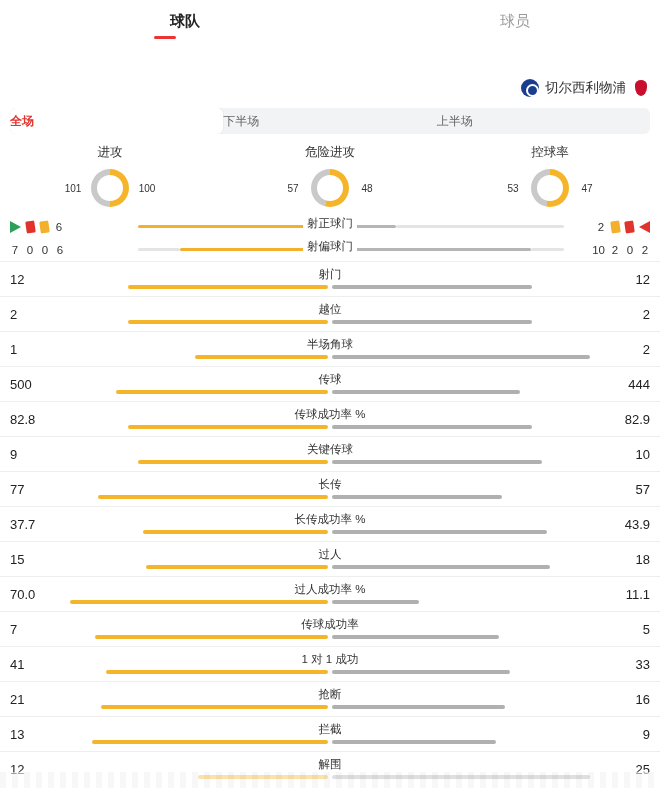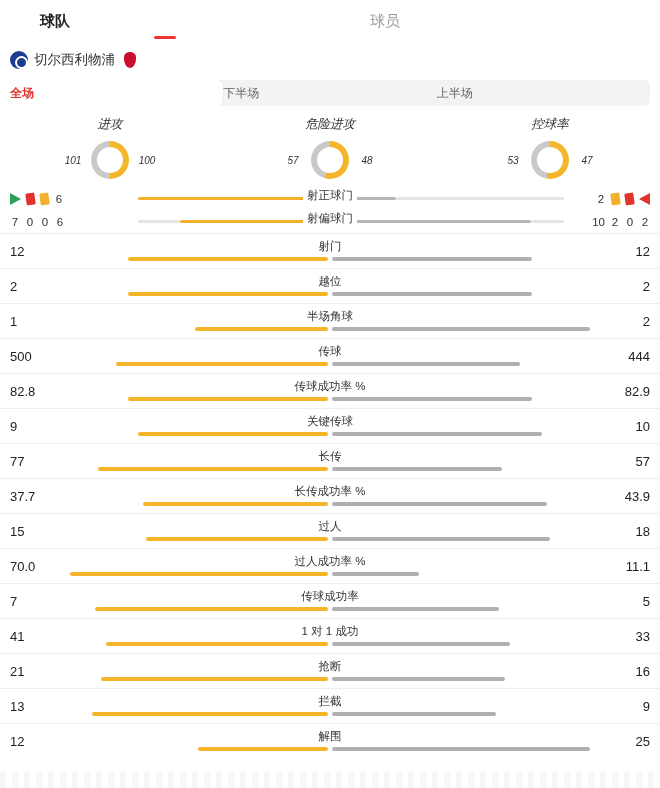--- a/index.html
+++ b/index.html
@@ -15,20 +15,21 @@
   
   .top-tabs {
     height: 44px;
     display: flex;
     align-items: center;
     justify-content: center;
     position: relative;
   }
   .top-tab {
     width: 50%;
+    text-align: center;
     font-size: 15px;
     color: #9a9a9a;
     position: relative;
     padding-bottom: 2px;
     padding-left: 40px;
   }
   .top-tab.active {
     color: #222;
     font-weight: bold;
   }
@@ -41,23 +42,24 @@
     width: 22px;
     height: 3px;
     border-radius: 2px;
     background: #e33;
   }
 
   
   .teams {
     display: flex;
     align-items: center;
-    justify-content: flex-start;
+    justify-content: flex-end;
     padding: 6px 10px 10px 10px;
     height: 36px;
+    margin-top: 28px;
   }
   .team {
     display: flex;
     align-items: center;
     gap: 6px;
     font-size: 13.5px;
     color: #333;
   }
   .crest {
     width: 18px;
@@ -110,21 +112,20 @@
     color: #e2322c;
     font-weight: bold;
     border-radius: 6px;
     box-shadow: 0 0 0 1px #ececec;
   }
 
   
   .donuts {
     display: flex;
     padding: 10px 0 6px 0;
-    font-style: italic;
   }
   .donut-cell {
     flex: 1;
     display: flex;
     flex-direction: column;
     align-items: center;
   }
   .donut-title {
     font-size: 12.5px;
     color: #333;

